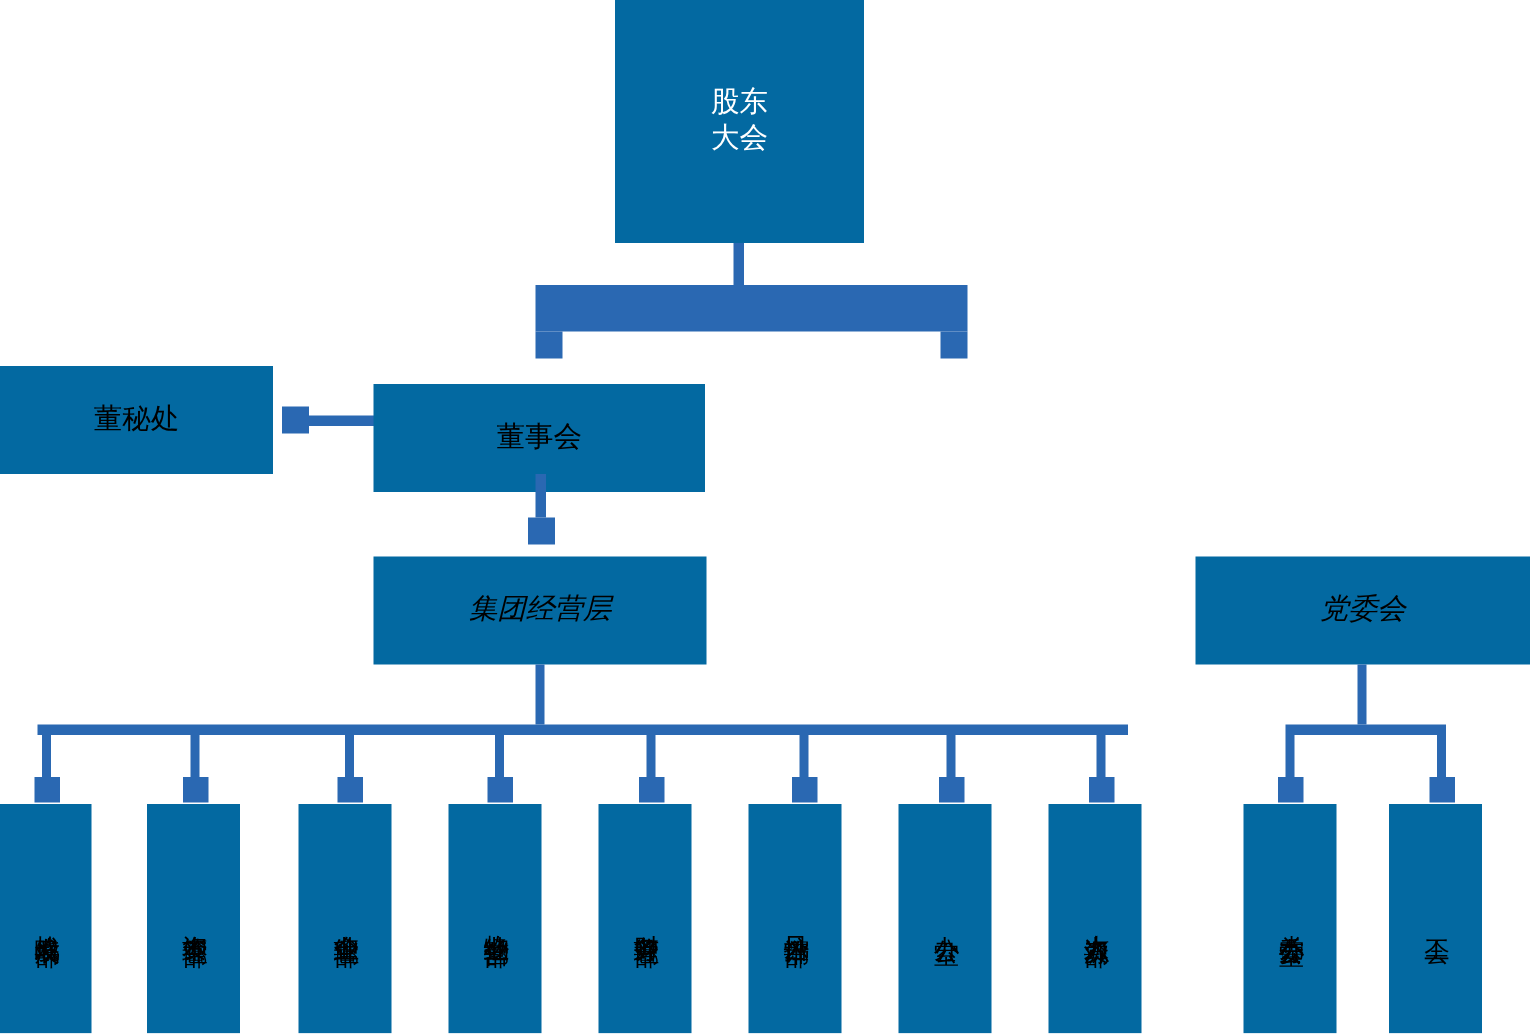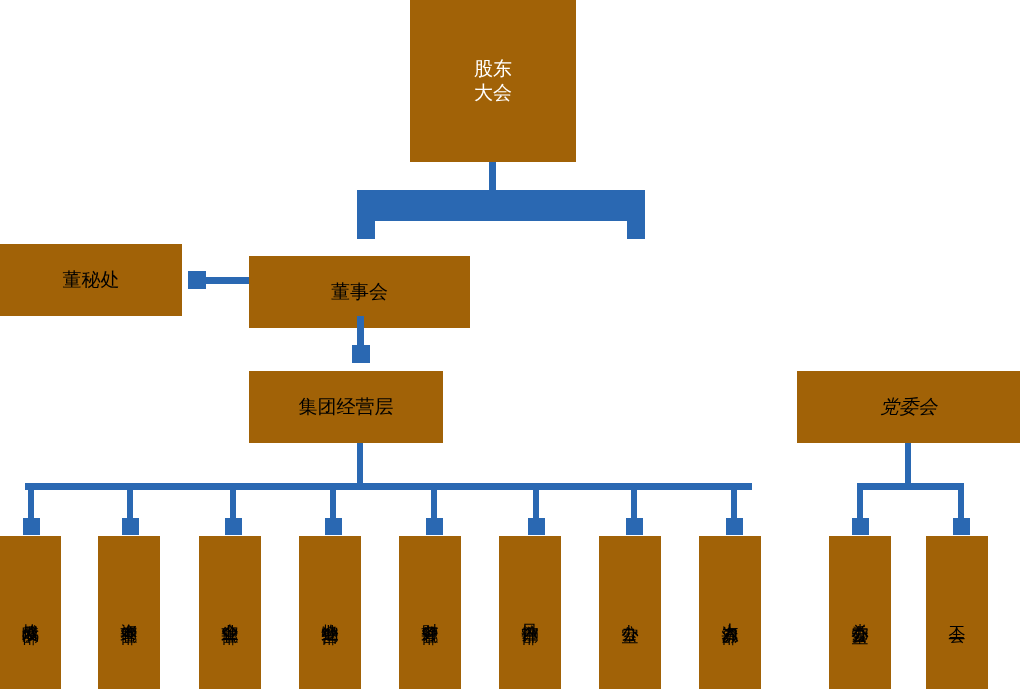--- a/index.html
+++ b/index.html
@@ -13,21 +13,21 @@
   }
   #chart-root {
     position: relative;
     width: 1020px;
     height: 689px;
     background: #ffffff;
     overflow: hidden;
   }
   .node {
     position: absolute;
-    background: #a16207;
+    background: #0369a1;
     box-sizing: border-box;
     display: flex;
     align-items: center;
     justify-content: center;
     text-align: center;
   }
   .node-label {
     font-size: 19px;
     line-height: 1.25;
     font-weight: normal;
@@ -82,21 +82,21 @@
   <div class="nub" style="left:188px; top:271px; width:18px; height:18px;"></div>
 
   <div class="node" style="left:249px; top:244px; width:221px; height:72px;margin-top:12px;">
     <span class="node-label label-dark">董事会</span>
   </div>
 
 
   <div class="conn" style="left:357px; top:316px; width:7px; height:29px;"></div>
   <div class="nub" style="left:352px; top:345px; width:18px; height:18px;"></div>
 
-  <div class="node" style="left:249px; top:371px; width:194px; height:72px;">
+  <div class="node" style="left:249px; top:371px; width:222px; height:72px;font-style:italic;">
     <span class="node-label label-dark">集团经营层</span>
   </div>
 
   <div class="node" style="left:797px; top:371px; width:223px; height:72px;font-style:italic;">
     <span class="node-label label-dark">党委会</span>
   </div>
 
   <div class="conn" style="left:357px; top:443px; width:6px; height:40px;"></div>
   <div class="conn" style="left:25px; top:483px; width:727px; height:7px;"></div>
 

